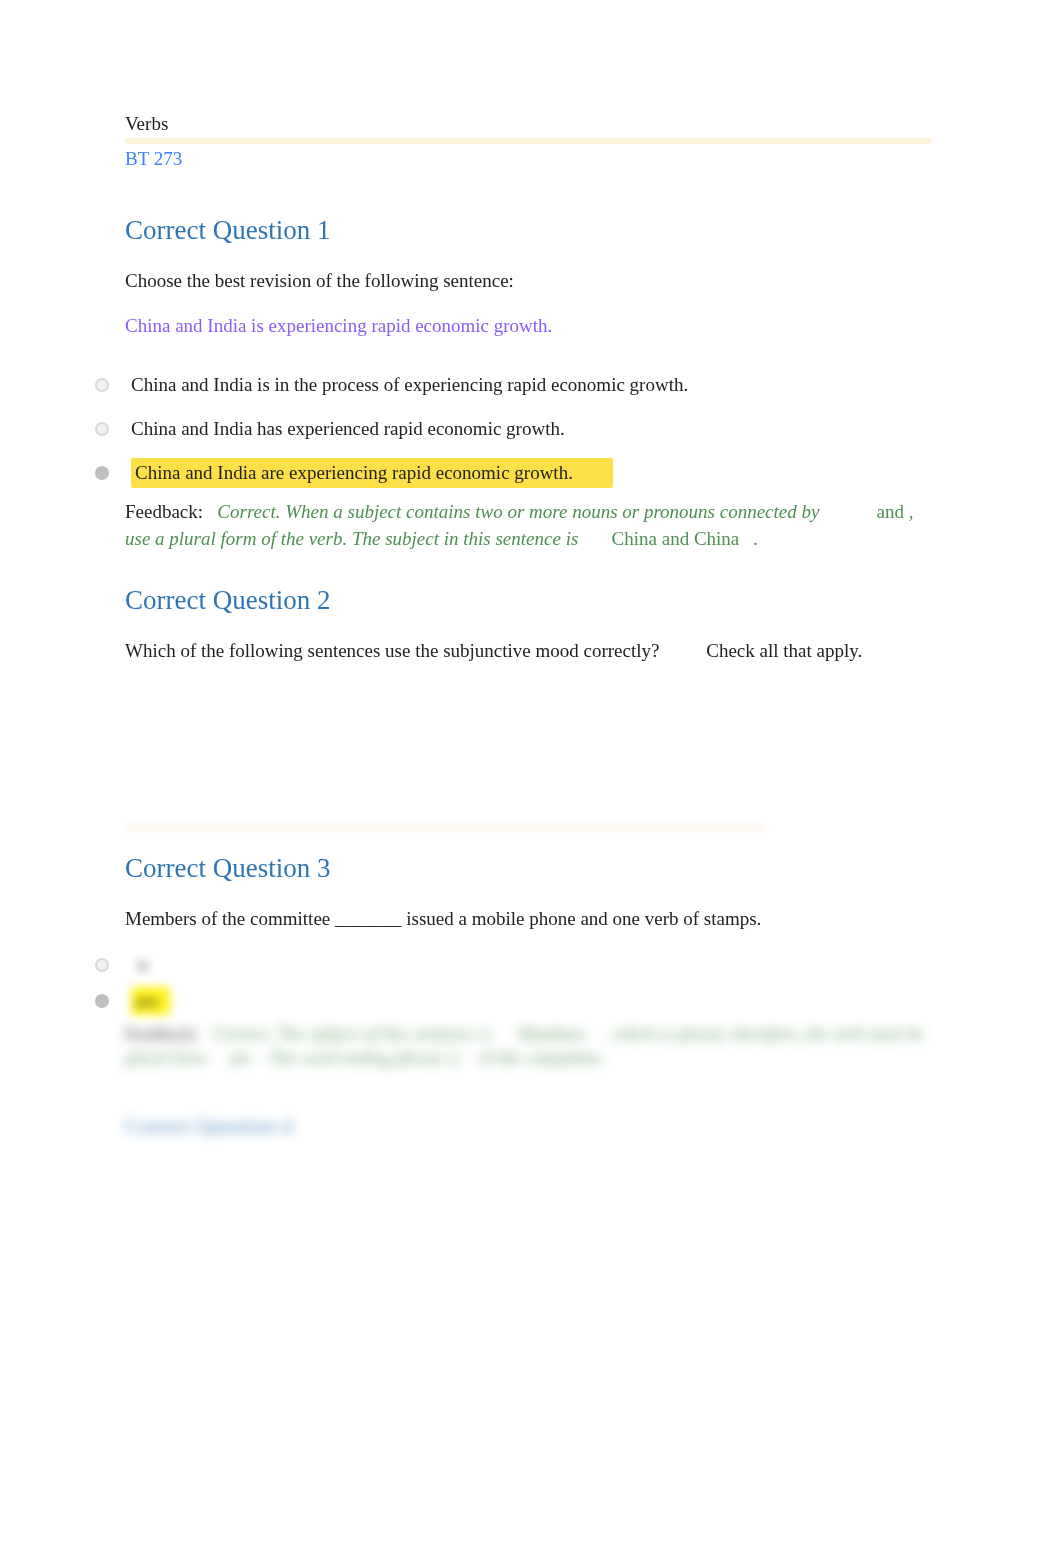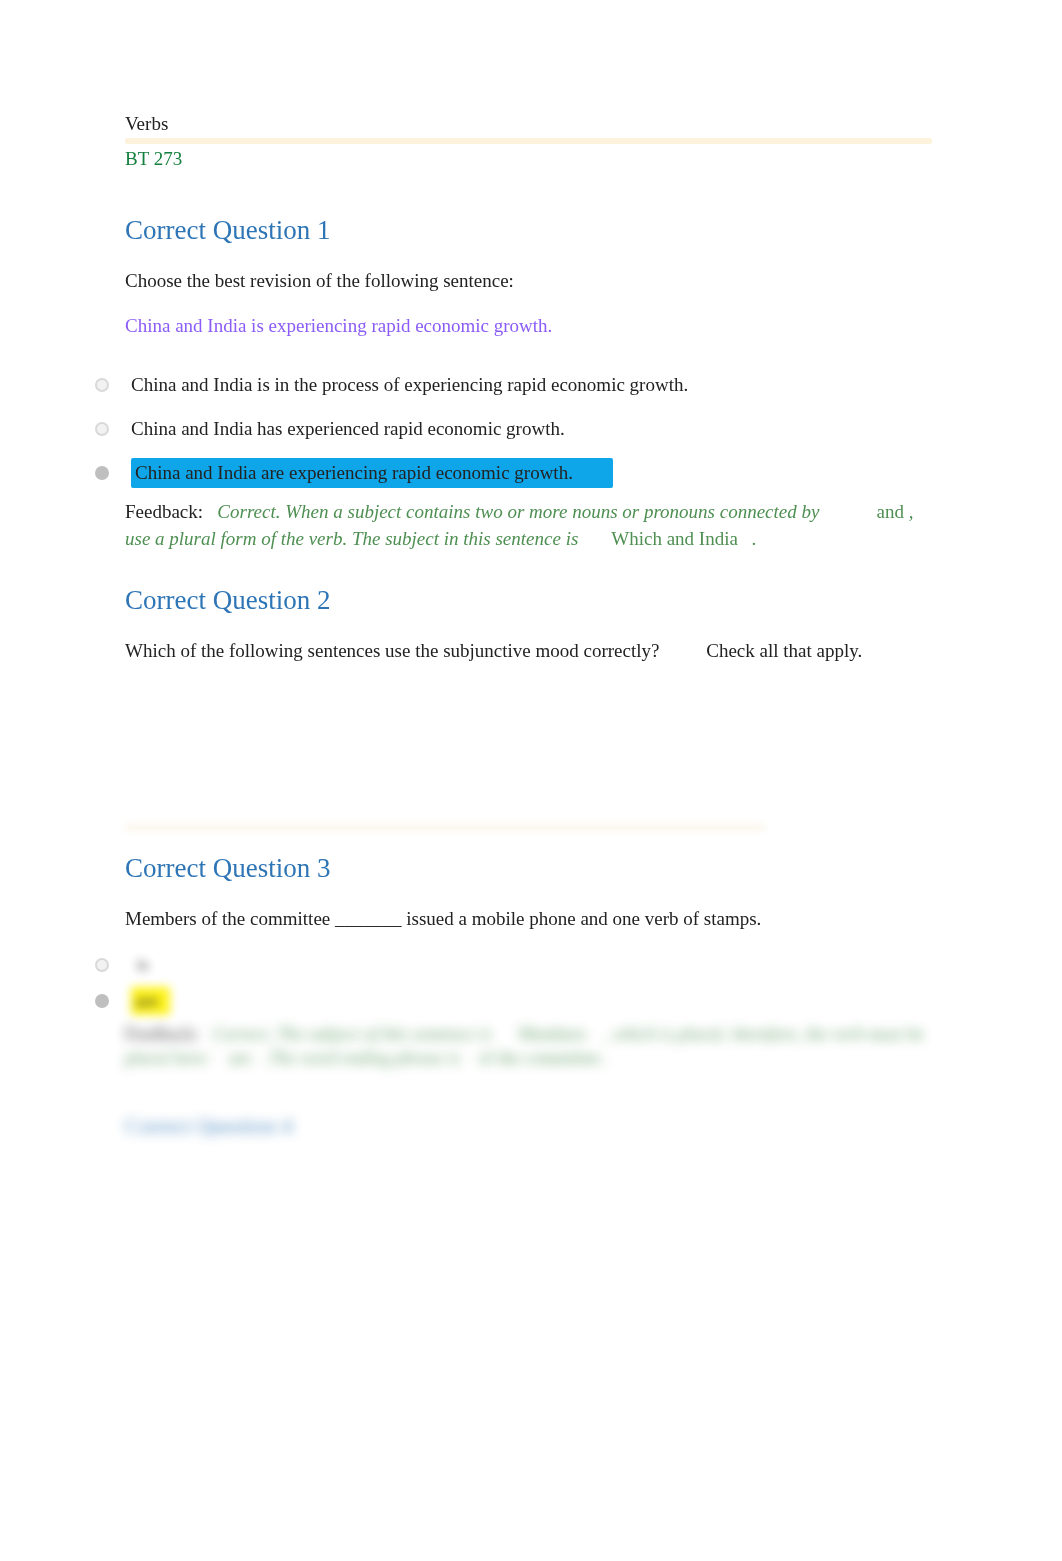--- a/index.html
+++ b/index.html
@@ -26,21 +26,21 @@
     }
     .header-underline {
       height: 6px;
       background: #fdf2dc;
       width: 100%;
       margin-top: -2px;
       margin-bottom: 2px;
       border-radius: 2px;
     }
     .header-line2 {
-      color: #15803d;
+      color: #3b82f6;
       margin-bottom: 40px;
     }
     .question-title {
       color: #2e75b6;
       font-size: 27px;
       margin-bottom: 18px;
       margin-top: 28px;
     }
     .stem {
       color: #222;
@@ -70,21 +70,21 @@
       background: #f2f2f2;
     }
     .radio.selected {
       background: #bfbfbf;
       border-color: #bfbfbf;
     }
     .option-text {
       color: #222;
     }
     .highlighted {
-      background: #0ea5e9;
+      background: #fde047;
       padding: 2px 40px 2px 4px;
       border-radius: 2px;
       display: inline-block;
     }
     .highlighted-small {
       background: #fff200;
       padding: 1px 12px 1px 4px;
       border-radius: 2px;
       display: inline-block;
     }
@@ -182,21 +182,21 @@
     <span class="option-text highlighted">China and India are experiencing rapid economic growth.</span>
   </div>
 
   <div class="feedback-block">
     <span class="feedback-label">Feedback:</span>&nbsp;&nbsp;
     <span class="feedback-text">Correct. When a subject contains two or more nouns or pronouns connected by</span>
     &nbsp;&nbsp;&nbsp;&nbsp;&nbsp;&nbsp;&nbsp;&nbsp;&nbsp;&nbsp;
     <span class="feedback-emph">and</span>
     <span class="feedback-text">, use a plural form of the verb. The subject in this sentence is</span>
     &nbsp;&nbsp;&nbsp;&nbsp;&nbsp;
-    <span class="feedback-emph">Which and India</span>
+    <span class="feedback-emph">China and China</span>
     &nbsp;&nbsp;<span class="feedback-text">.</span>
   </div>
 
   <div class="q2-block">
     <div class="question-title">Correct Question 2</div>
     <div class="prompt">
       <span>Which of the following sentences use the subjunctive mood correctly?</span>
       <span class="check-all">Check all that apply.</span>
     </div>
   </div>

